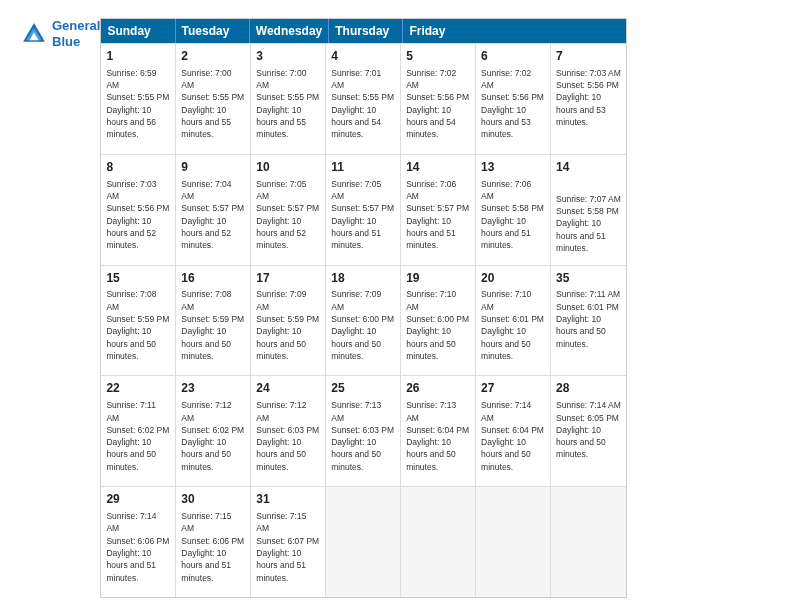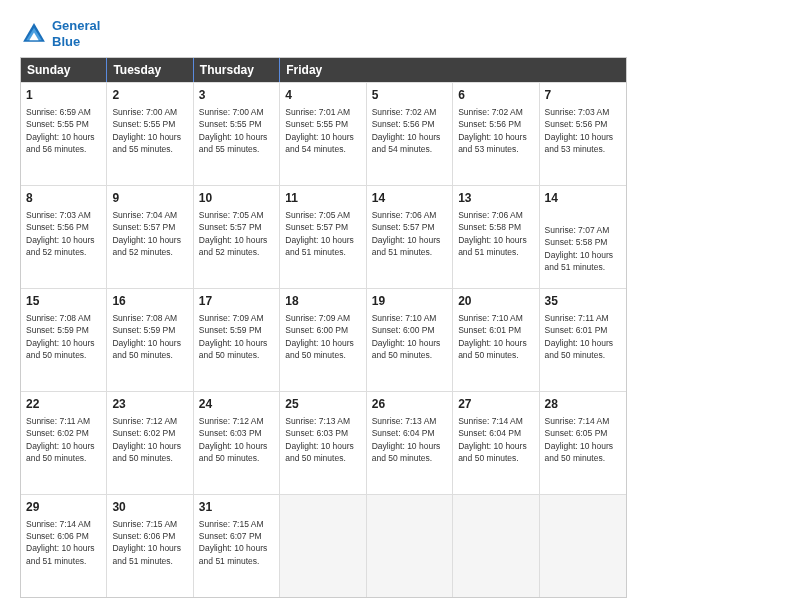--- a/index.html
+++ b/index.html
@@ -8,21 +8,21 @@
       background: #fff;
       width: 792px;
       height: 612px;
       overflow: hidden;
     }
     .page {
       width: 647px;
       height: 612px;
       padding: 18px 20px 14px 20px;
       display: flex;
-      flex-direction: column;
+      flex-direction: row;
     }
     .header {
       display: flex;
       justify-content: space-between;
       align-items: flex-start;
       margin-bottom: 8px;
     }
     .logo {
       display: flex;
       align-items: center;
@@ -56,21 +56,21 @@
     }
     .calendar {
       flex: 1;
       display: flex;
       flex-direction: column;
       border: 1px solid #ccc;
     }
     .cal-header-row {
       display: grid;
       grid-template-columns: repeat(7, 1fr);
-      background: #404040;
+      background: #0369a1;
     }
     .cal-header-cell {
       color: #fff;
       font-size: 12px;
       font-weight: bold;
       padding: 5px 6px;
       text-align: left;
       border-right: 1px solid #5a8bdf;
     }
     .cal-header-cell:last-child { border-right: none; }
@@ -129,20 +129,21 @@
       <div class="main-title"></div>
       <div class="subtitle"></div>
     </div>
   </div>
 
   <div class="calendar">
     <div class="cal-header-row">
 
     <div class="cal-header-cell">Sunday</div>
         <div class="cal-header-cell">Tuesday</div>
+        <div class="cal-header-cell">Wednesday</div>
         <div class="cal-header-cell">Thursday</div>
         <div class="cal-header-cell">Friday</div>
       </div>
     <div class="cal-body">
 
     <div class="cal-week">
           <div class="cal-cell">
             <span class="cal-day-num">1</span>
             <div class="cal-cell-text" style="white-space: pre-line;">Sunrise: 6:59 AM
 Sunset: 5:55 PM

